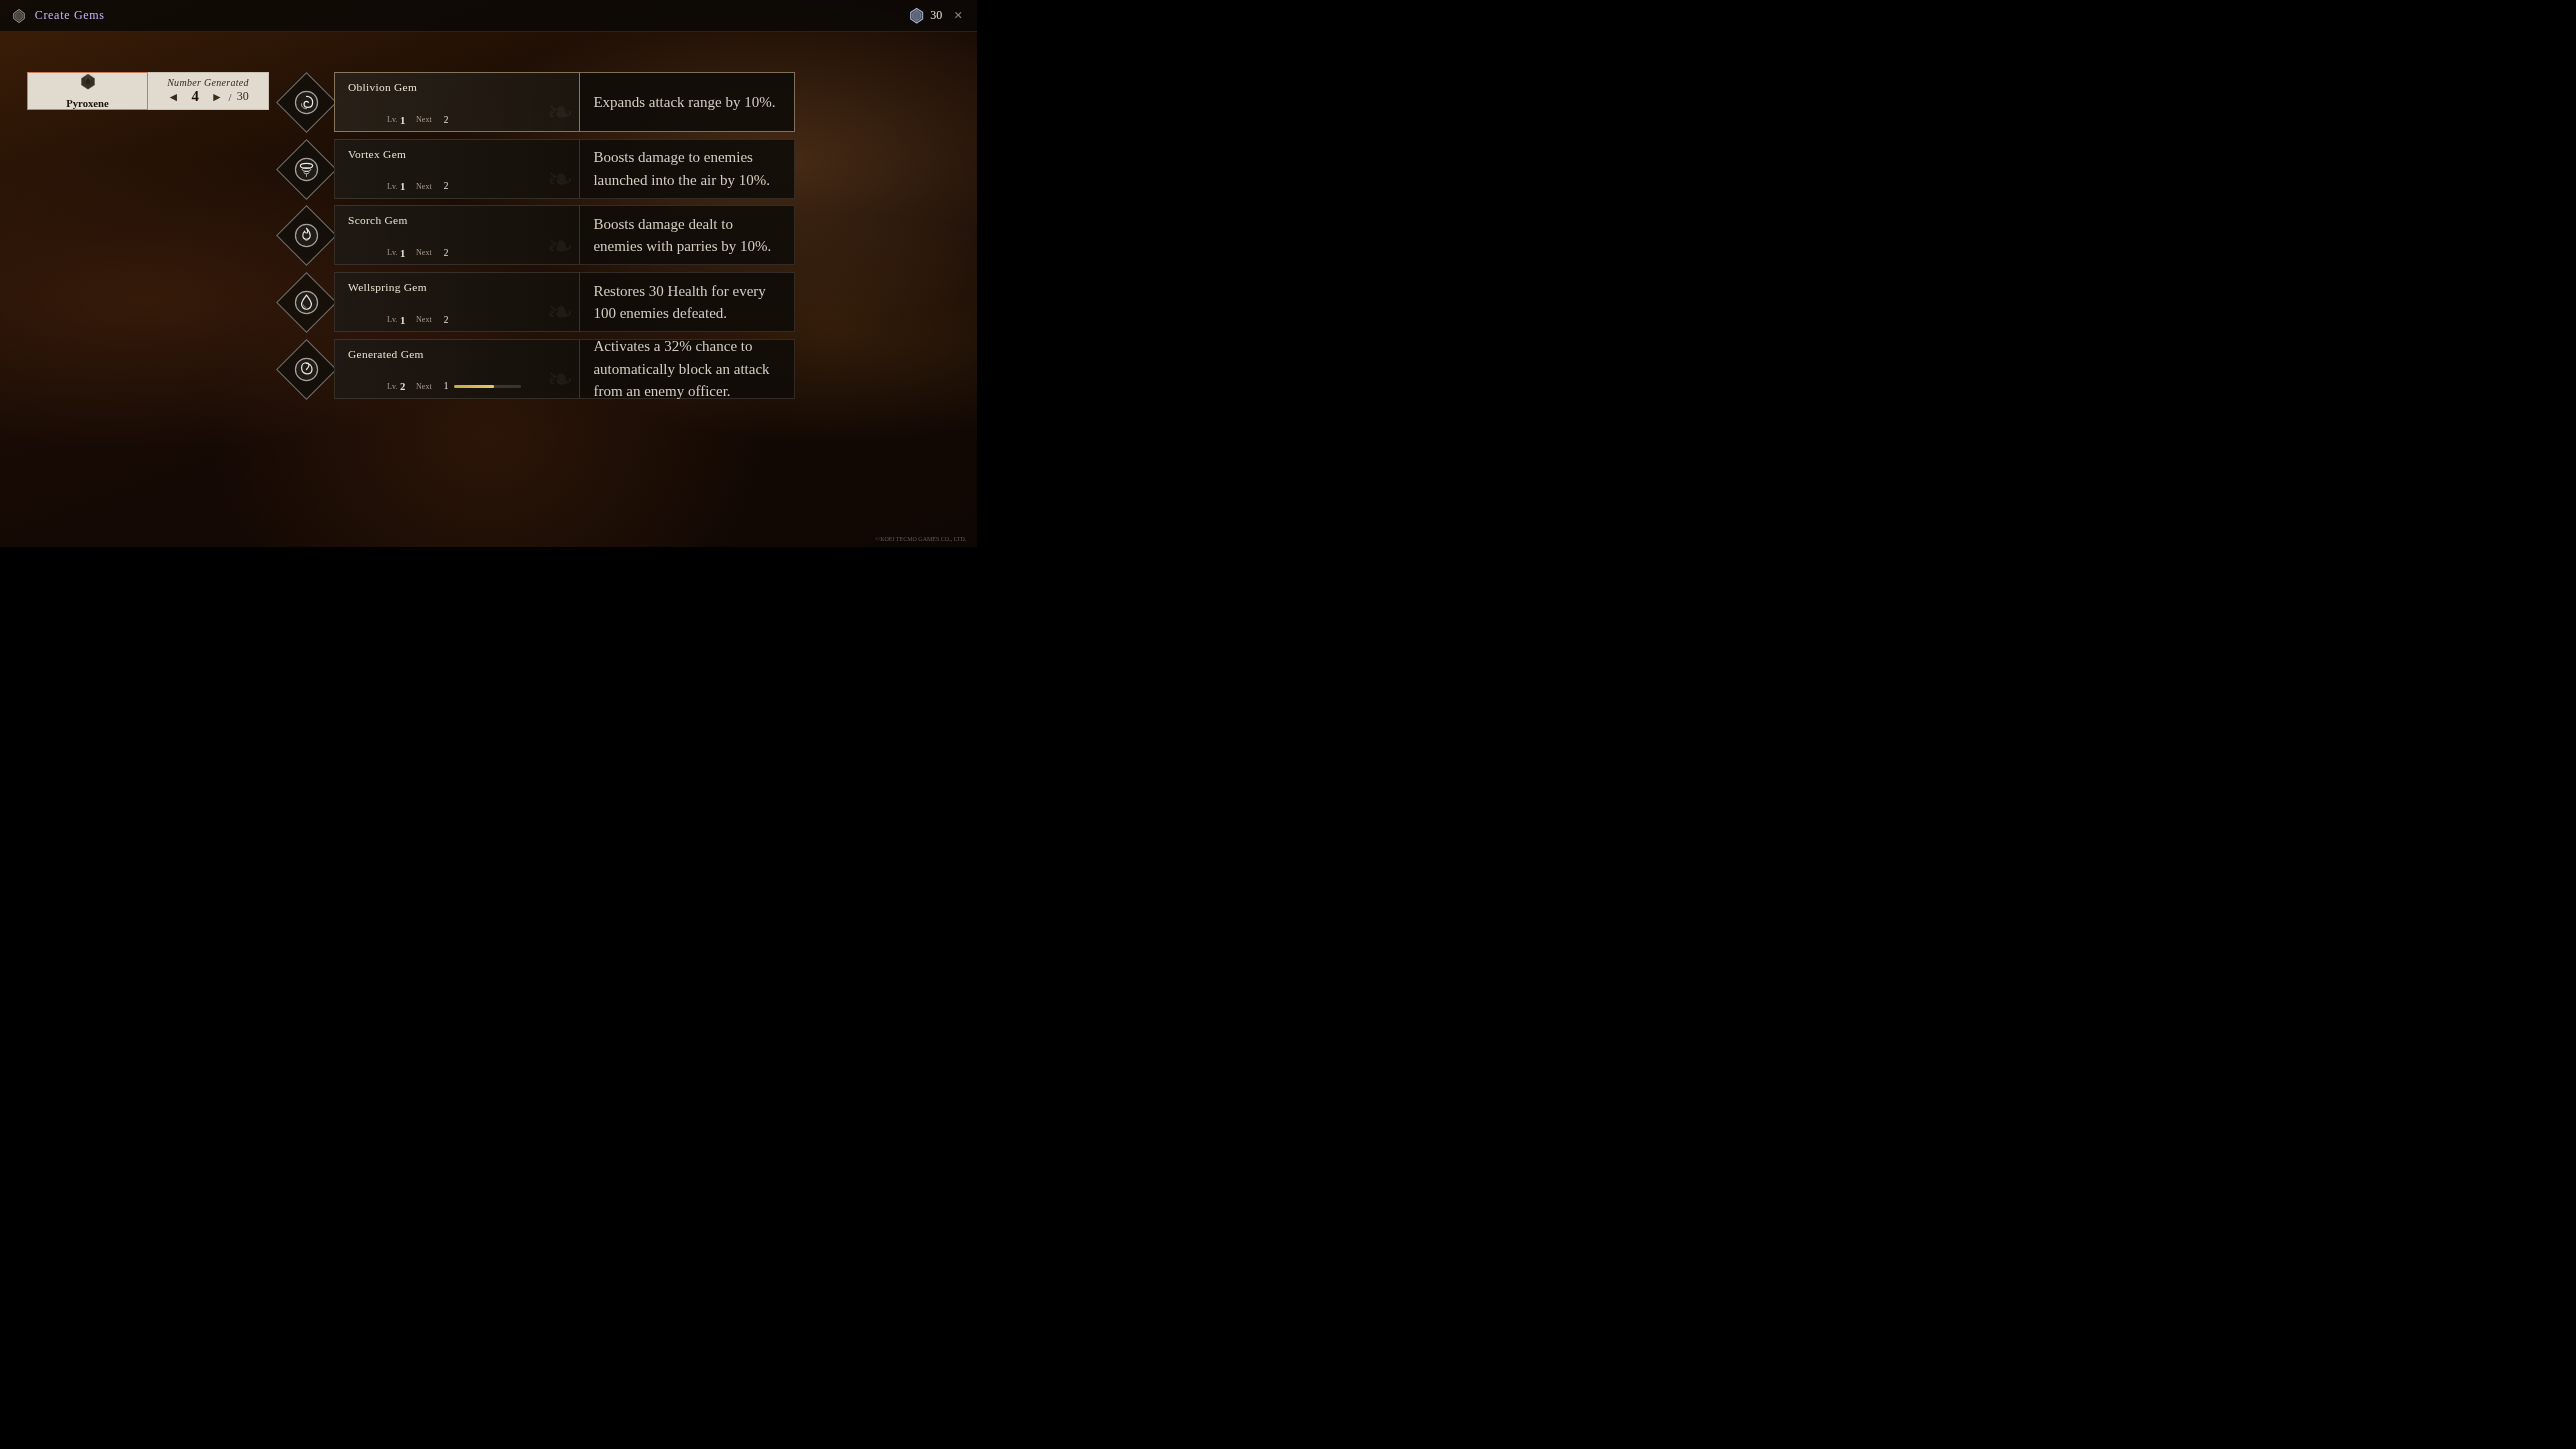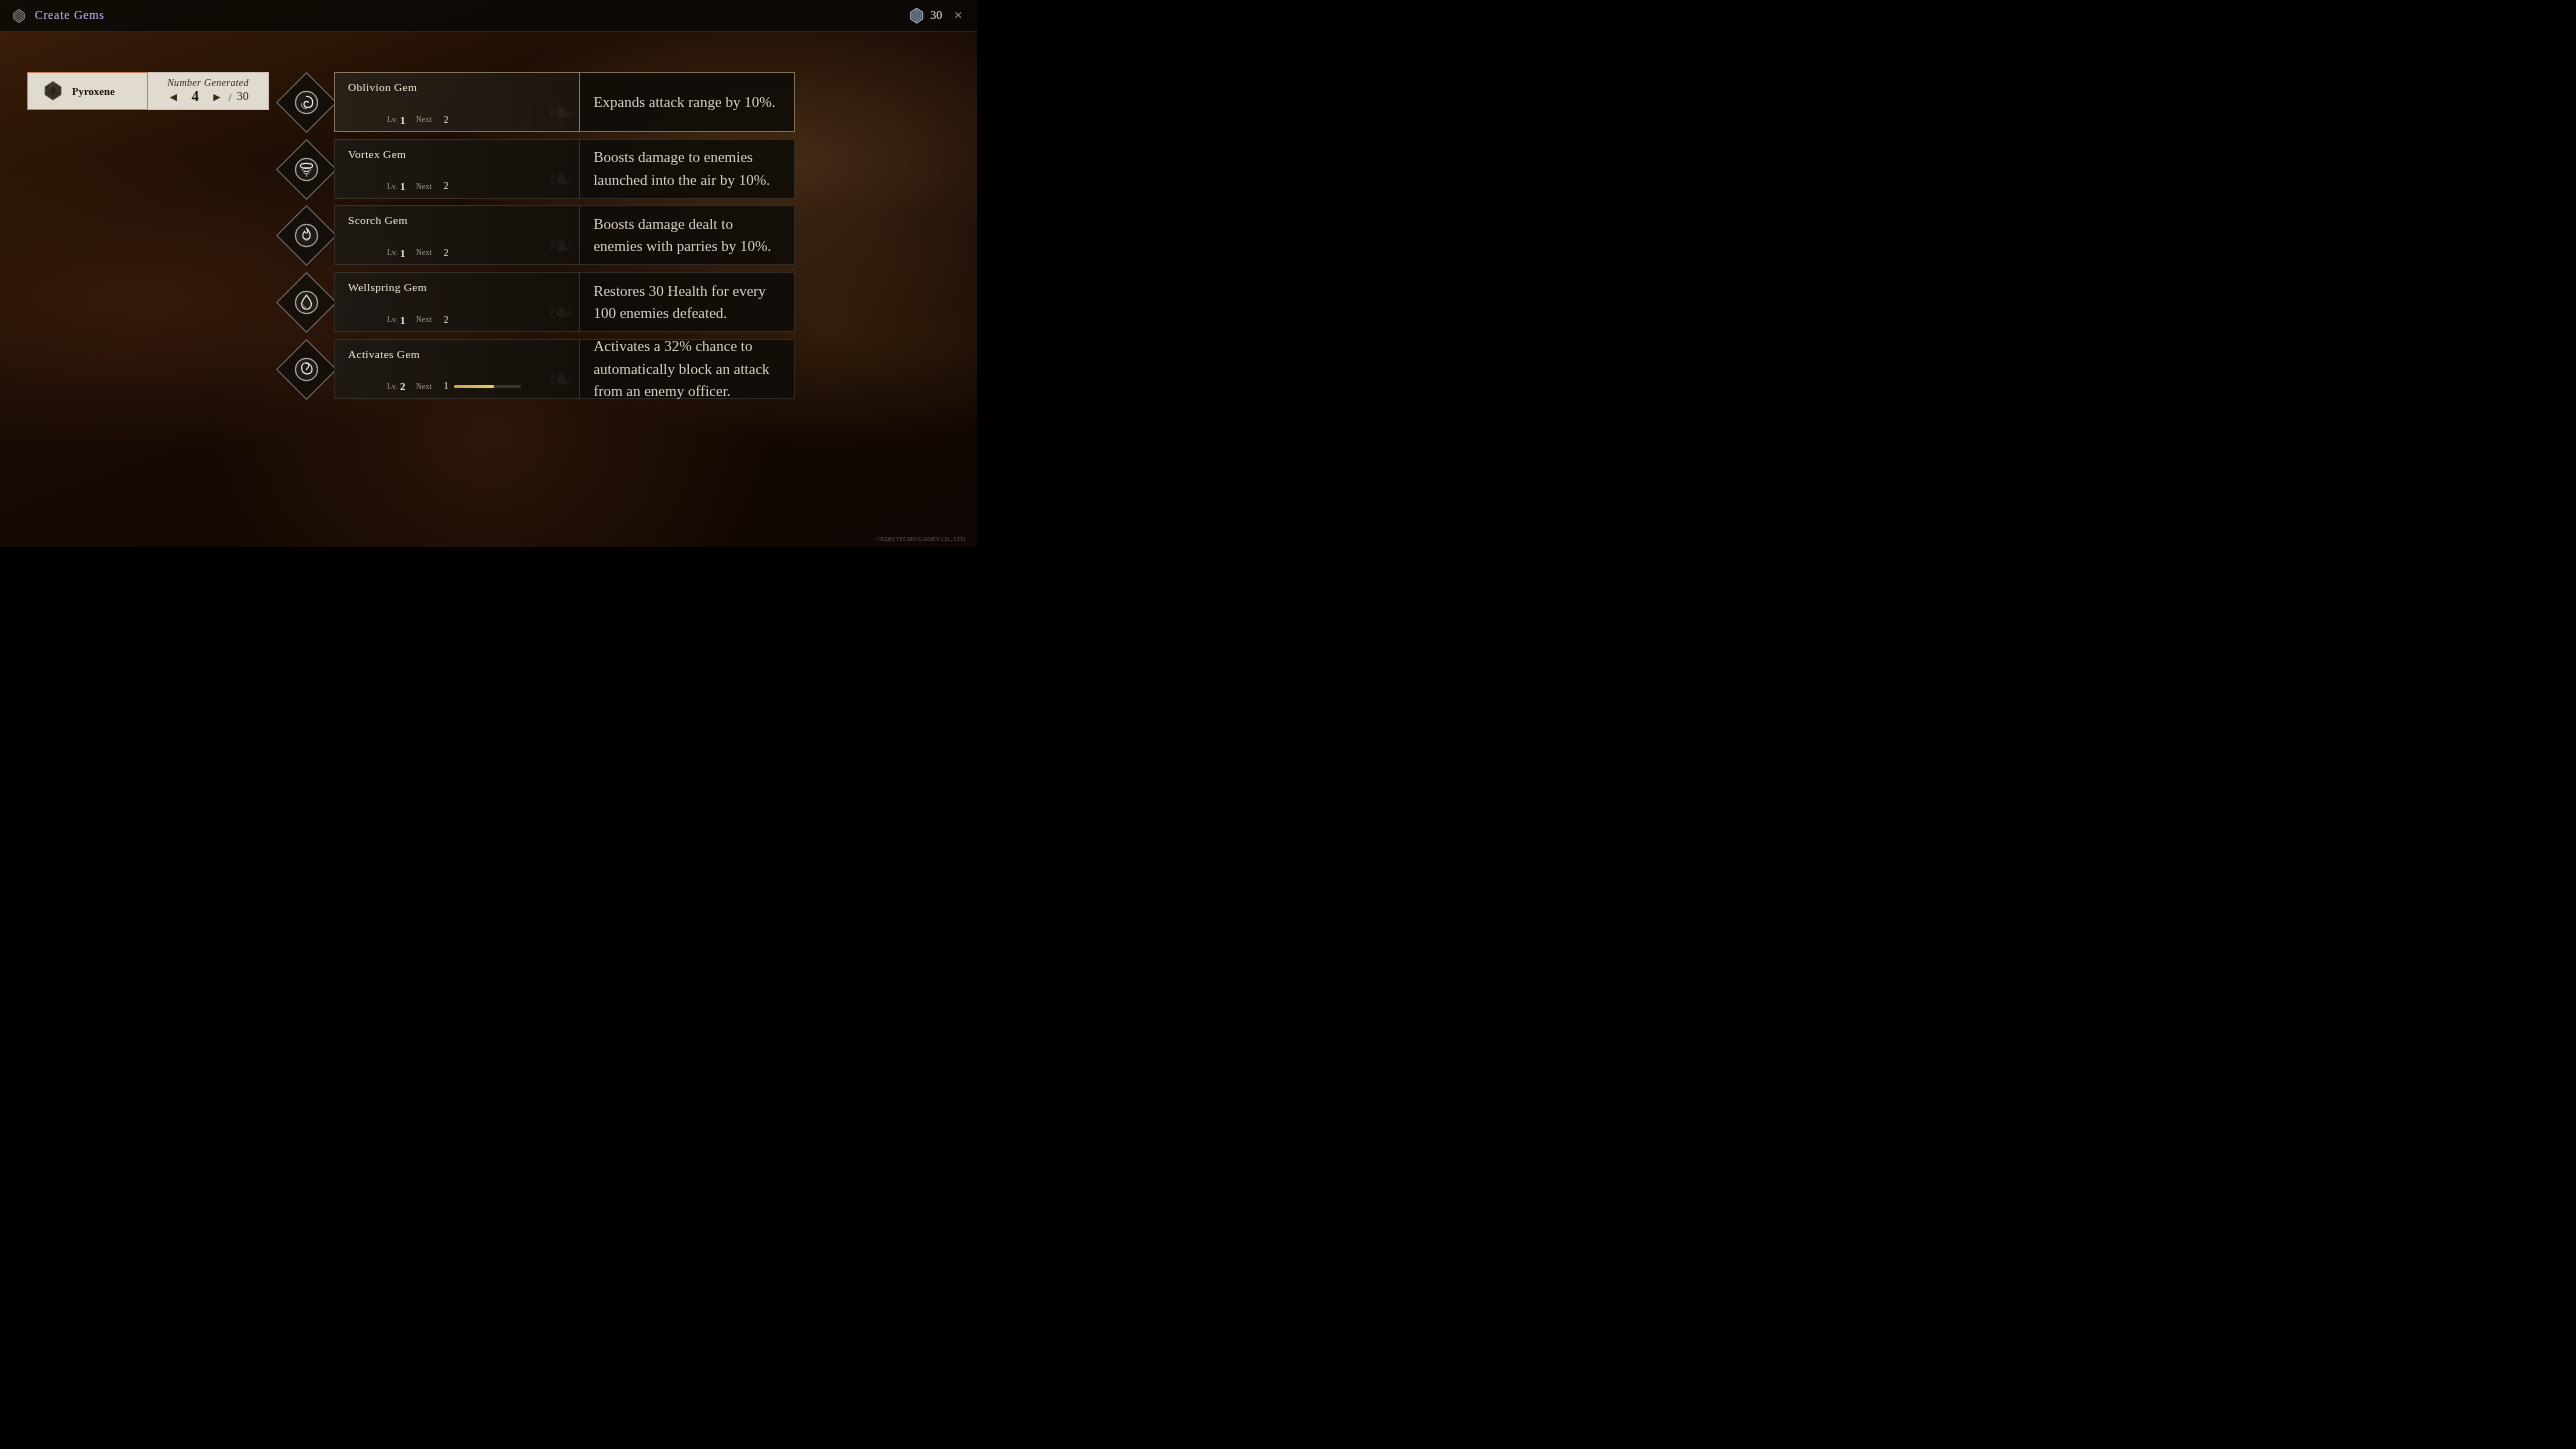--- a/index.html
+++ b/index.html
@@ -130,20 +130,21 @@
     }
 
     .gem-type-box {
       background: rgba(240, 235, 225, 0.92);
       display: flex;
       align-items: center;
       gap: 6.7px;
       padding: 0 13.4px;
       min-width: 121px;
       border: 1.3px solid rgba(200, 100, 60, 0.8);
+      flex-direction: column;
     }
 
     .gem-type-label {
       color: #1a1208;
       font-size: 10.7px;
       font-weight: bold;
     }
 
     .number-box {
       background: rgba(240, 235, 225, 0.92);
@@ -541,21 +542,21 @@
     <div class="gem-icon-diamond">
       <div class="diamond-shape"></div>
       <div class="gem-icon-inner">
         <svg viewBox="0 0 44 44" width="27" height="27">
       <circle cx="22" cy="22" r="18" fill="rgba(255,255,255,0.05)" stroke="rgba(255,255,255,0.6)" stroke-width="2"></circle>
       <path d="M22 22 C22 22 26 18 26 15 C26 12 24 11 22 11 C18 11 14 14 14 19 C14 24 17 28 22 29 C27 30 31 27 31 22 C31 16 27 12 22 12" fill="none" stroke="rgba(255,255,255,0.9)" stroke-width="2" stroke-linecap="round"></path>
     </svg>
       </div>
     </div>
     <div class="gem-main-panel">
-      <span class="gem-name">Activates Gem</span>
+      <span class="gem-name">Generated Gem</span>
       <div class="gem-footer">
         <span class="gem-level">Lv.</span>
         <span class="gem-level-val">2</span>
         <span class="gem-next-label">Next</span>
         <span class="gem-next-val">1</span>
         <div class="gem-progress-bar">
           <div class="gem-progress-fill" style="width:60%"></div>
         </div>
       </div>
       <div class="gem-swirl">❧</div>

